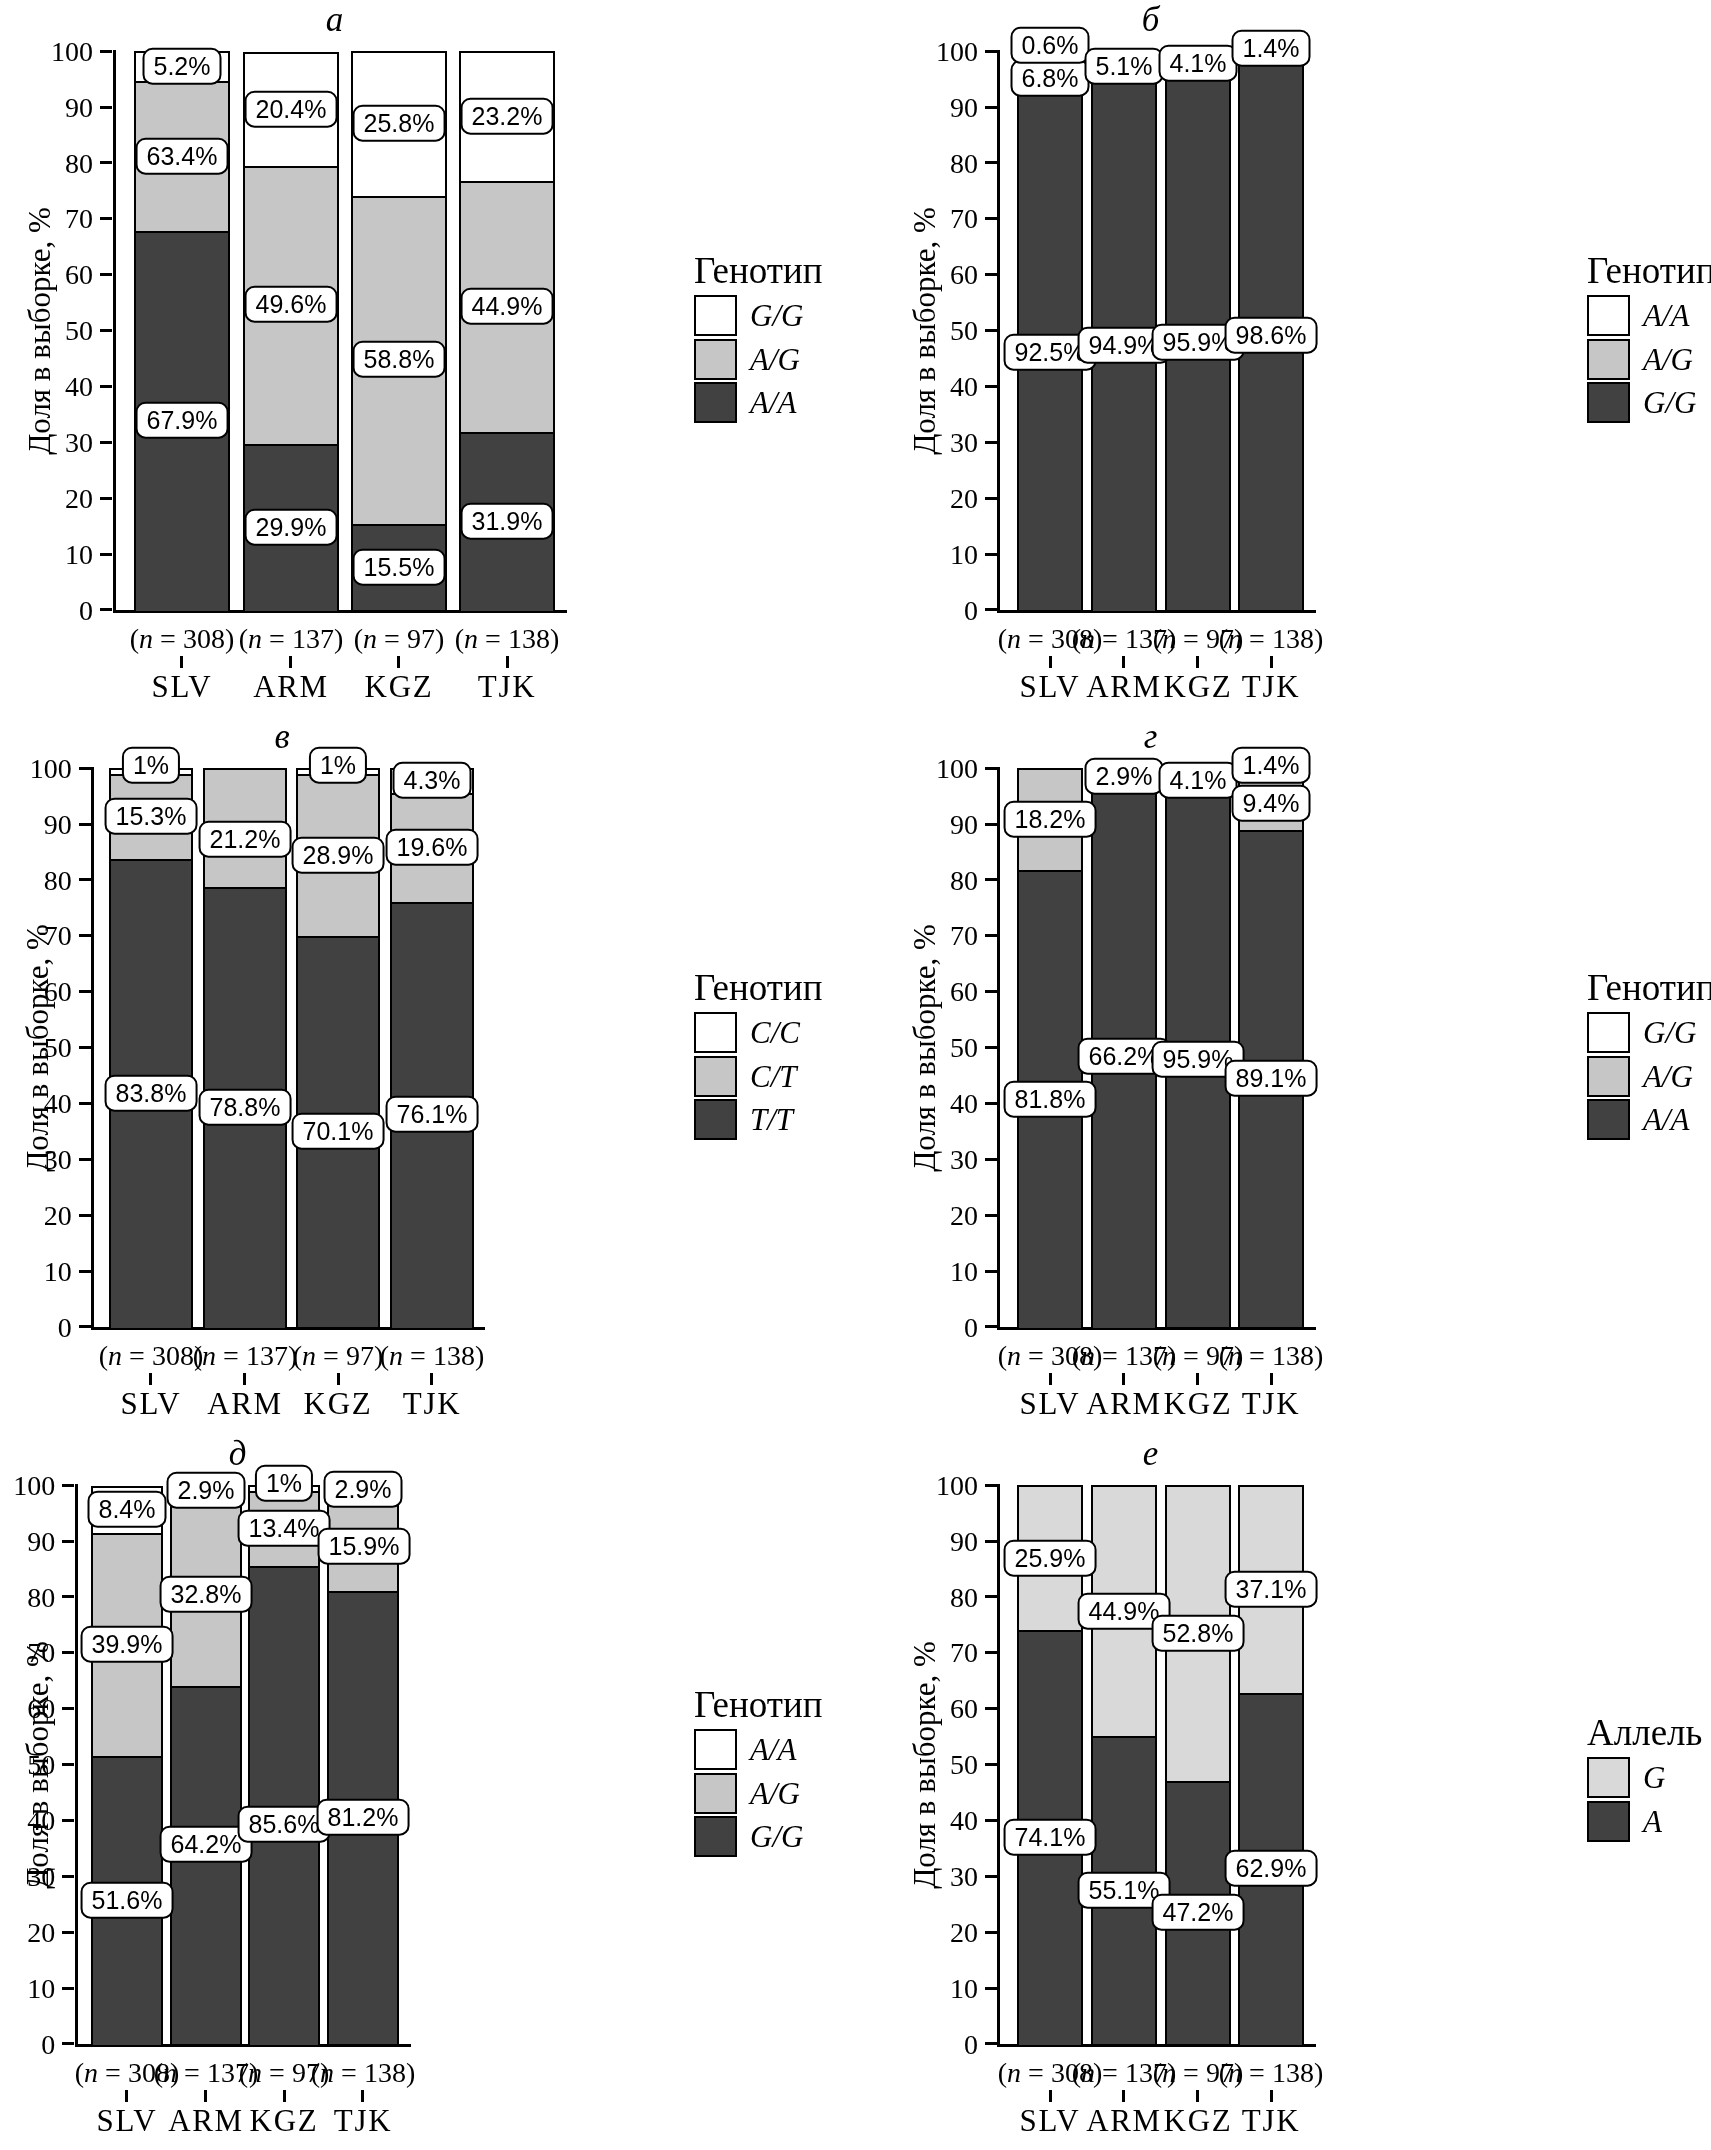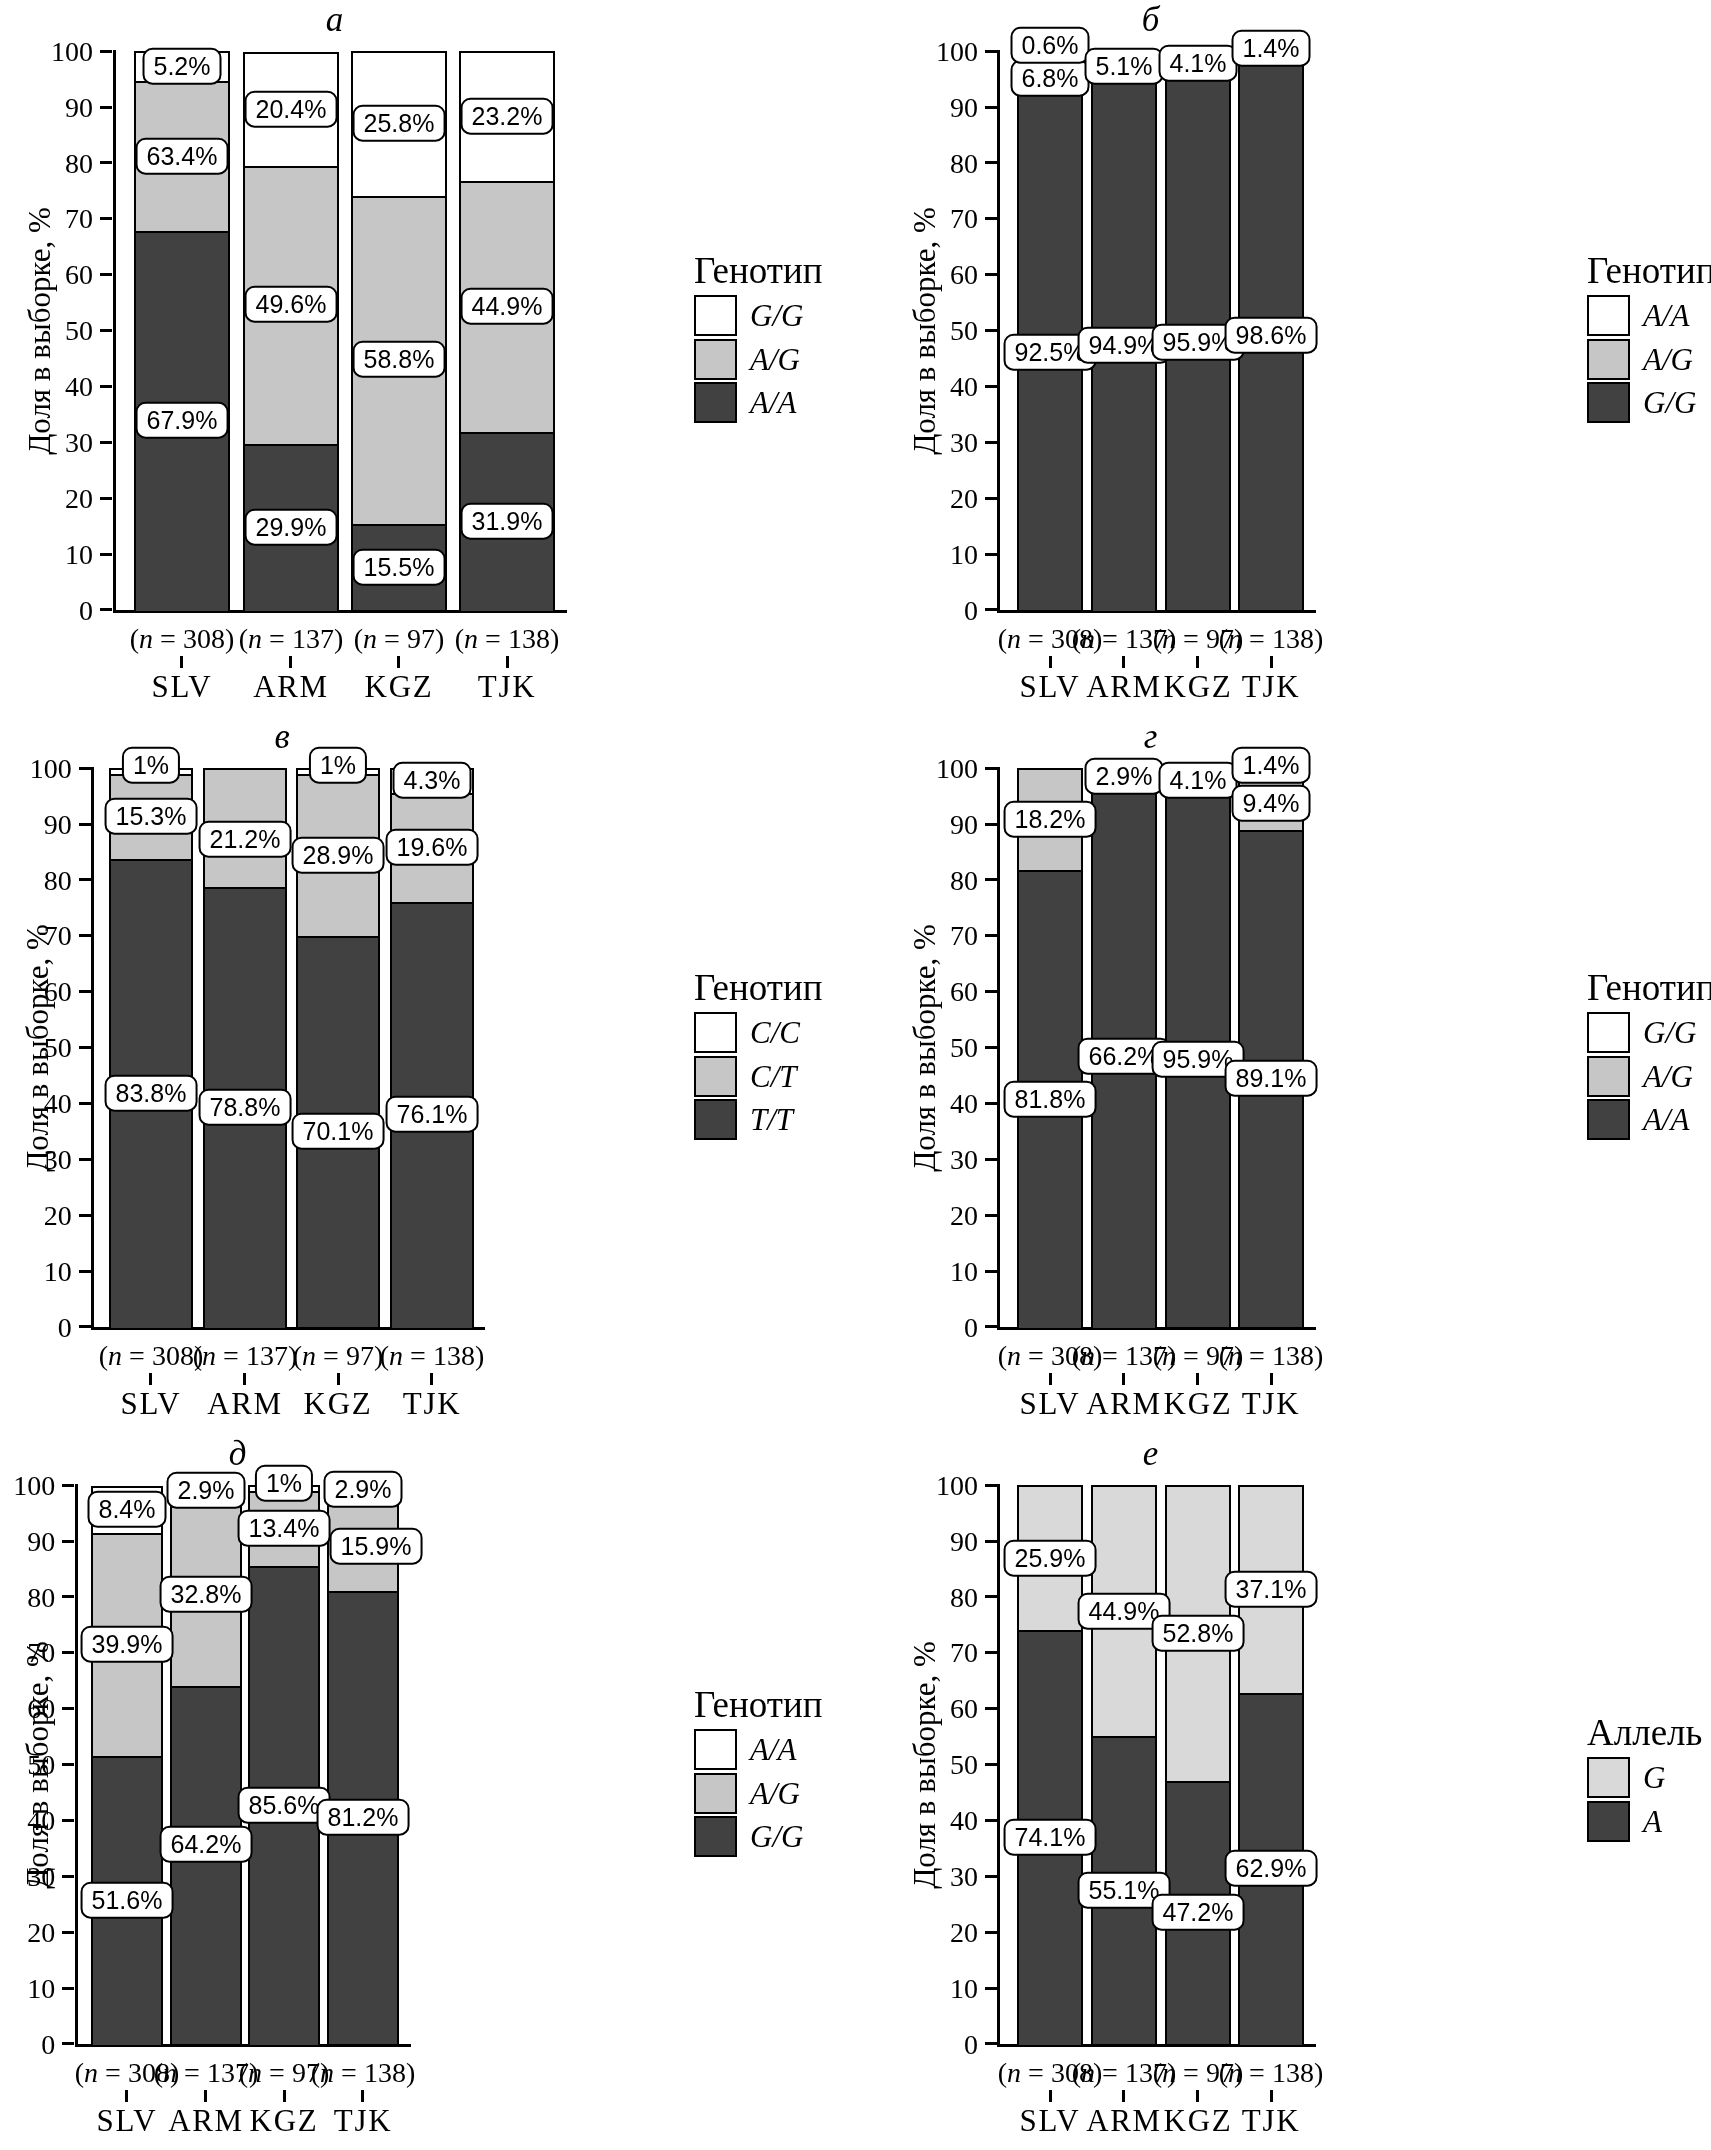--- a/index.html
+++ b/index.html
@@ -394,33 +394,33 @@
       <div class="vlabel" style="left: 206px; top: 160px;">32.8%</div>
       <div class="vlabel" style="left: 206px; top: 56px;">2.9%</div>
       <div class="nlab" style="left: 206px; top: 623px;"><span>(</span><span class="nvar">n</span><span> = 137)</span></div>
       <div class="xtick" style="left: 204px; top: 656px;"></div>
       <div class="clab" style="left: 206px; top: 670px;">ARM</div>
       <div>
         <div class="seg" style="left: 248px; width: 72px; top: 132px; height: 481px; background: rgb(65, 65, 65);"></div>
         <div class="seg" style="left: 248px; width: 72px; top: 57px; height: 77px; background: rgb(198, 198, 198);"></div>
         <div class="seg" style="left: 248px; width: 72px; top: 51px; height: 8px; background: rgb(255, 255, 255);"></div>
       </div>
-      <div class="vlabel" style="left: 284px; top: 371px;">85.6%</div>
+      <div class="vlabel" style="left: 284px; top: 390px;">85.6%</div>
       <div class="vlabel" style="left: 284px; top: 94px;">13.4%</div>
       <div class="vlabel" style="left: 284px; top: 49px;">1%</div>
       <div class="nlab" style="left: 284px; top: 623px;"><span>(</span><span class="nvar">n</span><span> = 97)</span></div>
       <div class="xtick" style="left: 283px; top: 656px;"></div>
       <div class="clab" style="left: 284px; top: 670px;">KGZ</div>
       <div>
         <div class="seg" style="left: 327px; width: 72px; top: 156px; height: 456px; background: rgb(65, 65, 65);"></div>
         <div class="seg" style="left: 327px; width: 72px; top: 68px; height: 91px; background: rgb(198, 198, 198);"></div>
         <div class="seg" style="left: 327px; width: 72px; top: 51px; height: 18.7px; background: rgb(255, 255, 255);"></div>
       </div>
       <div class="vlabel" style="left: 363px; top: 383px;">81.2%</div>
-      <div class="vlabel" style="left: 376px; top: 112px;">15.9%</div>
+      <div class="vlabel" style="left: 364px; top: 112px;">15.9%</div>
       <div class="vlabel" style="left: 363px; top: 55px;">2.9%</div>
       <div class="nlab" style="left: 363px; top: 623px;"><span>(</span><span class="nvar">n</span><span> = 138)</span></div>
       <div class="xtick" style="left: 361px; top: 656px;"></div>
       <div class="clab" style="left: 363px; top: 670px;">TJK</div>
       <div>
         <div class="legtitle" style="left: 694px; top: 253px;">Генотип</div>
         <div class="swatch" style="left: 694px; top: 295px; background: rgb(255, 255, 255);"></div>
         <div class="leglab" style="left: 750px; top: 295px;">A/A</div>
         <div class="swatch" style="left: 694px; top: 339px; background: rgb(198, 198, 198);"></div>
         <div class="leglab" style="left: 750px; top: 339px;">A/G</div>

